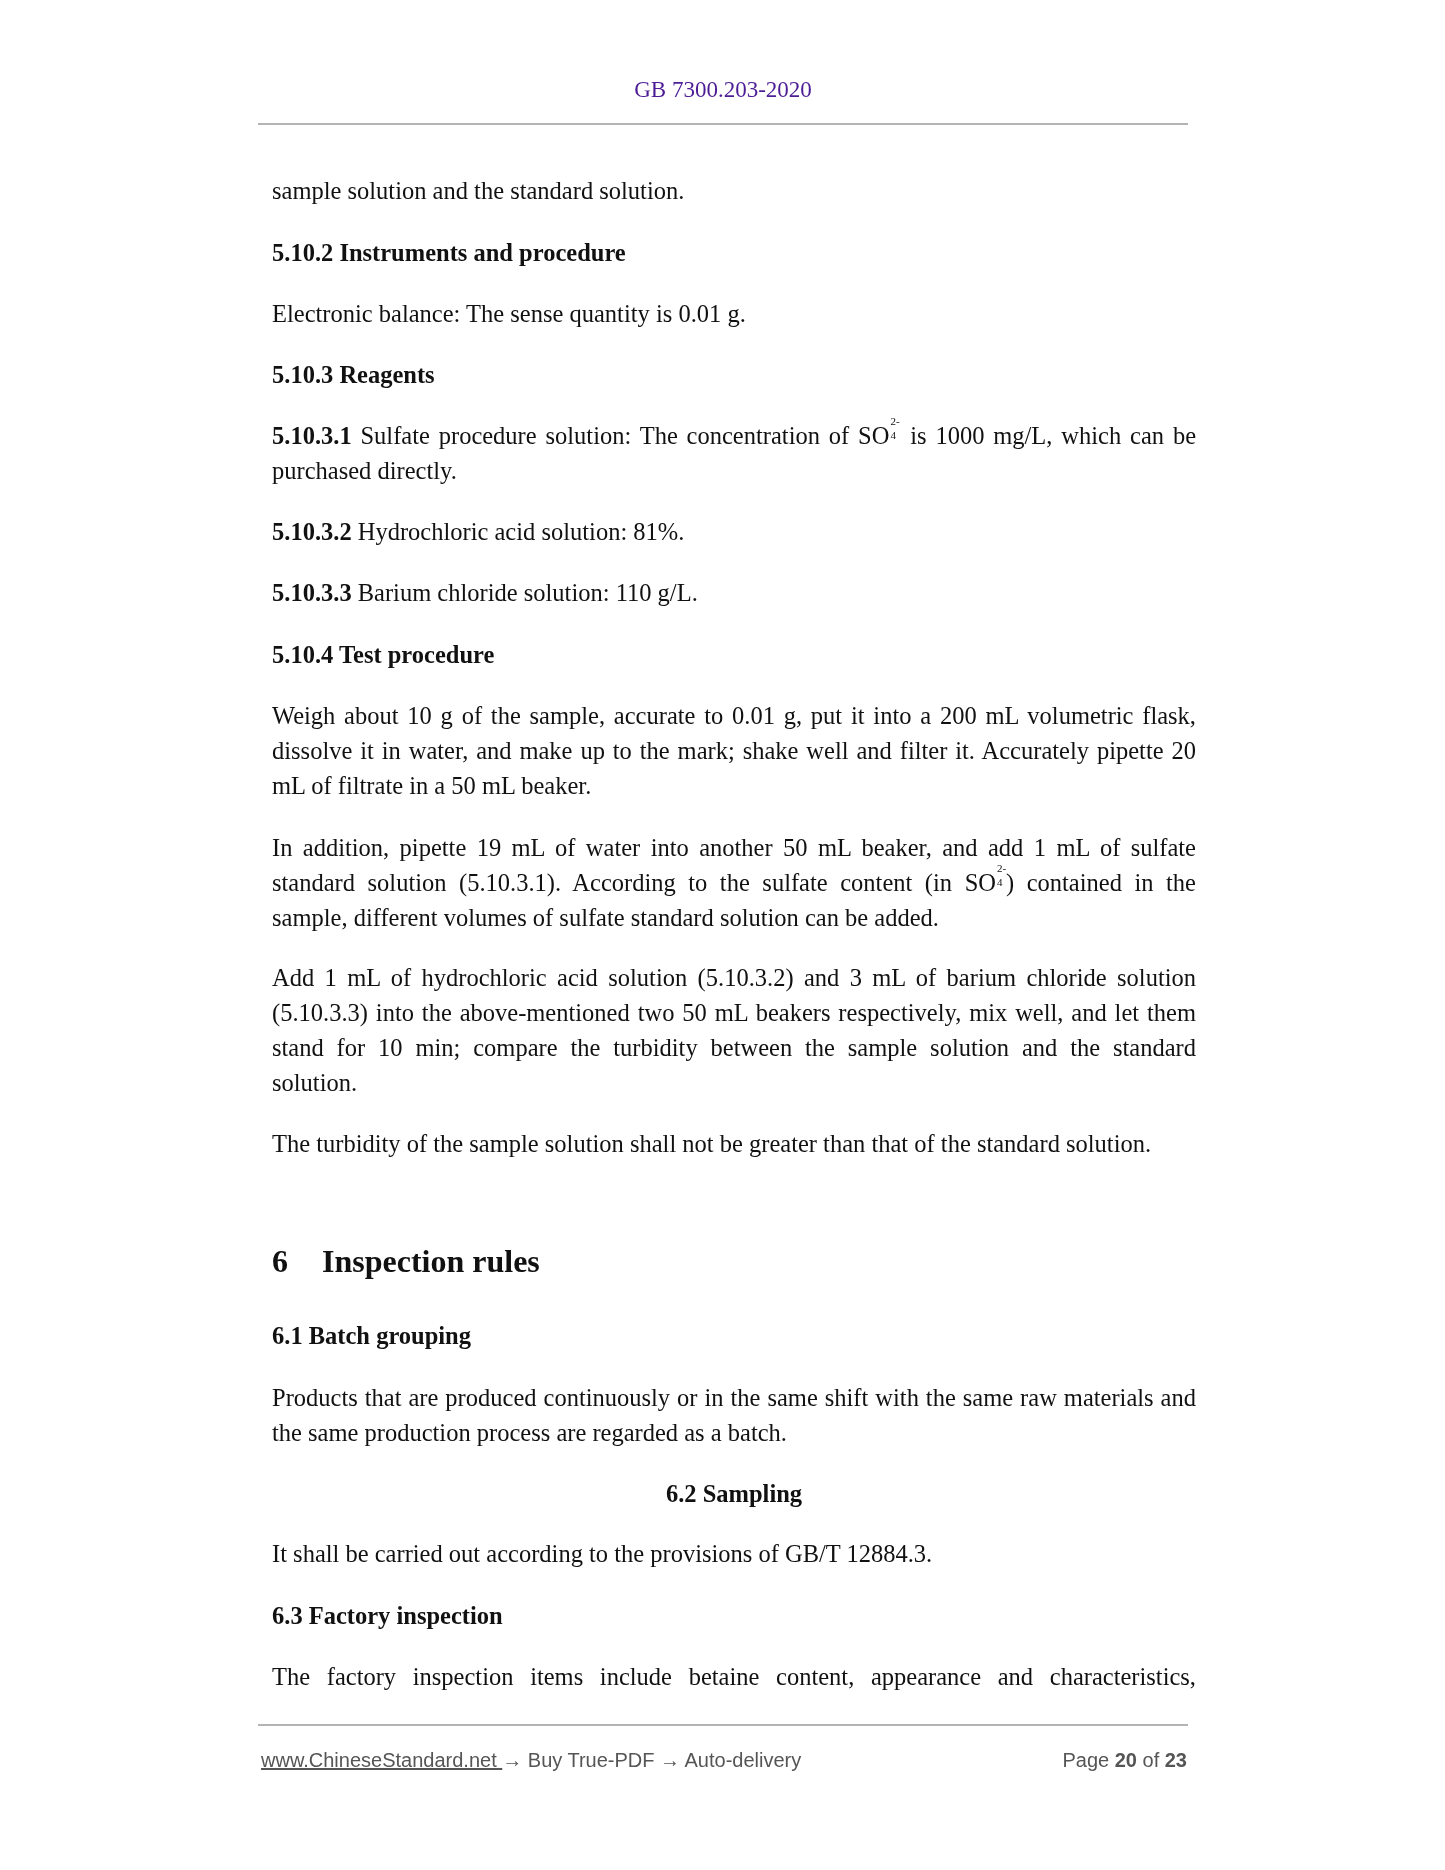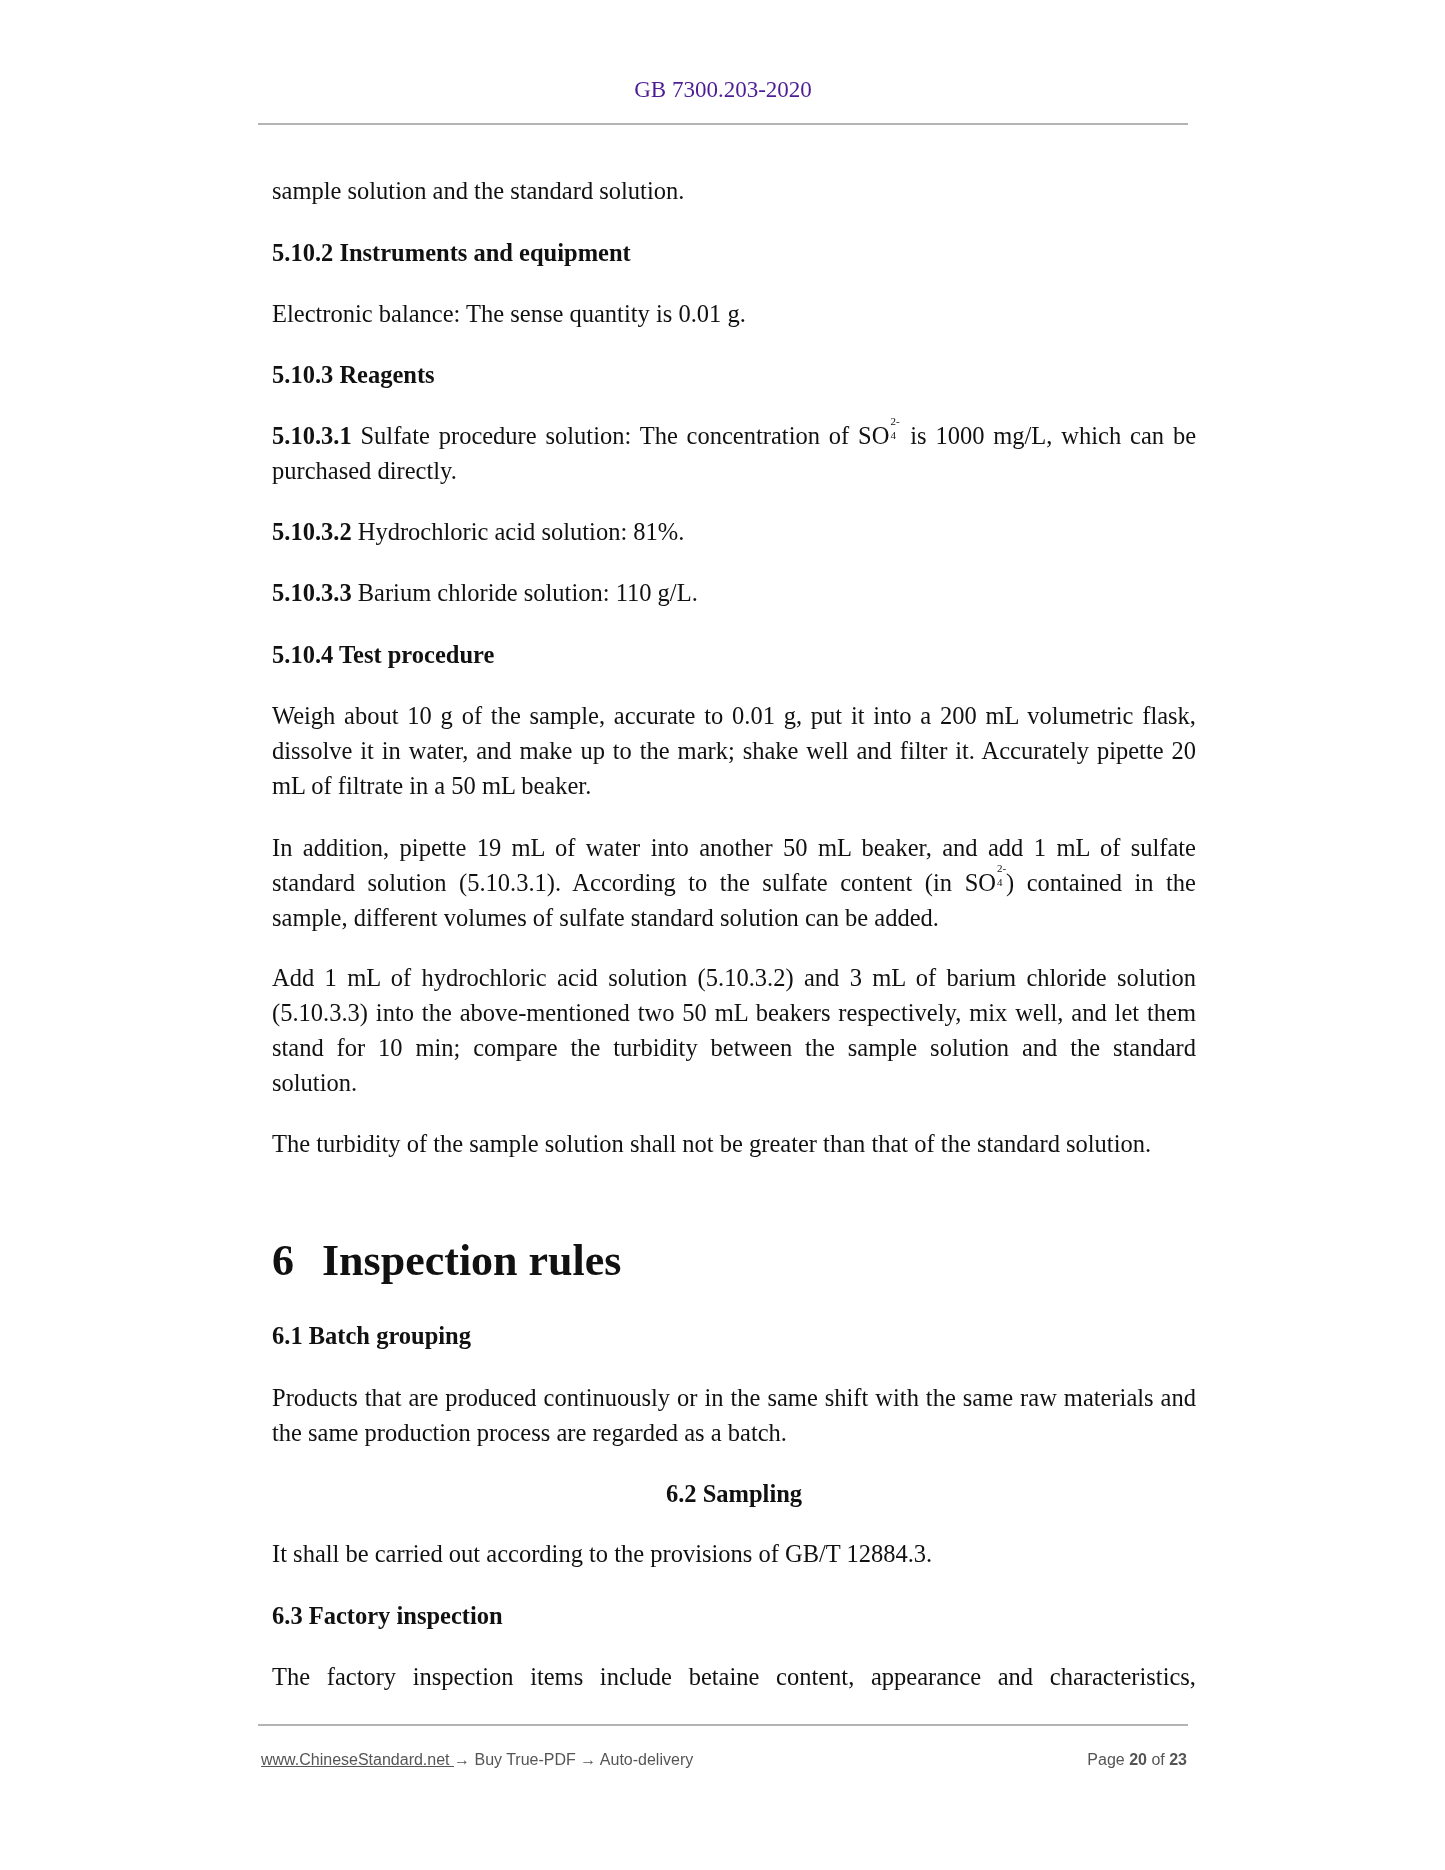--- a/index.html
+++ b/index.html
@@ -46,21 +46,21 @@
       left: 0;
       width: 924px;
       font-size: 24.5px;
       line-height: 35px;
       margin: 11px;
     }
     .blk.justify { text-align: justify; text-align-last: left; }
     .h3 { font-weight: bold; }
     .h2 {
       font-weight: bold;
-      font-size: 44px;
+      font-size: 32px;
       line-height: 40px;
     }
     .h2 .num { display: inline-block; width: 50px; }
     .b { font-weight: bold; }
     .chem { white-space: nowrap; }
     .supsub {
       display: inline-block;
       position: relative;
       width: 12px;
       height: 1em;
@@ -74,21 +74,21 @@
     }
     .supsub .sup { top: -4px; }
     .supsub .sub { top: 10px; }
 
     .footer {
       position: absolute;
       left: 261px;
       width: 926px;
       top: 1745px;
       font-family: "Liberation Sans", "DejaVu Sans", sans-serif;
-      font-size: 16px;
+      font-size: 20px;
       color: #555;
       line-height: 30px;
     }
     .footer .link {
       color: #555;
       text-decoration: underline;
     }
     .footer .right {
       position: absolute;
       right: 0;
@@ -99,21 +99,21 @@
 </head>
 <body>
 
 <div class="page-header">GB 7300.203-2020</div>
 <div class="rule top"></div>
 
 <div class="content">
 
   <p class="blk" style="top:162px;">sample solution and the standard solution.</p>
 
-  <p class="blk h3" style="top:224px;">5.10.2 Instruments and equipment</p>
+  <p class="blk h3" style="top:224px;">5.10.2 Instruments and procedure</p>
   <p class="blk" style="top:285px;">Electronic balance: The sense quantity is 0.01 g.</p>
 
   <p class="blk h3" style="top:346px;">5.10.3 Reagents</p>
 
   <p class="blk justify" style="top:407px;"><span class="b">5.10.3.1</span><span> Sulfate procedure solution: The concentration of </span><span class="chem"><span>SO</span><span class="supsub"><span class="sup">2-</span><span class="sub">4</span></span></span><span> is 1000 mg/L, which can be purchased directly.</span></p>
 
   <p class="blk" style="top:503px;"><span class="b">5.10.3.2</span><span> Hydrochloric acid solution: 81%.</span></p>
 
   <p class="blk" style="top:564px;"><span class="b">5.10.3.3</span><span> Barium chloride solution: 110 g/L.</span></p>
 

